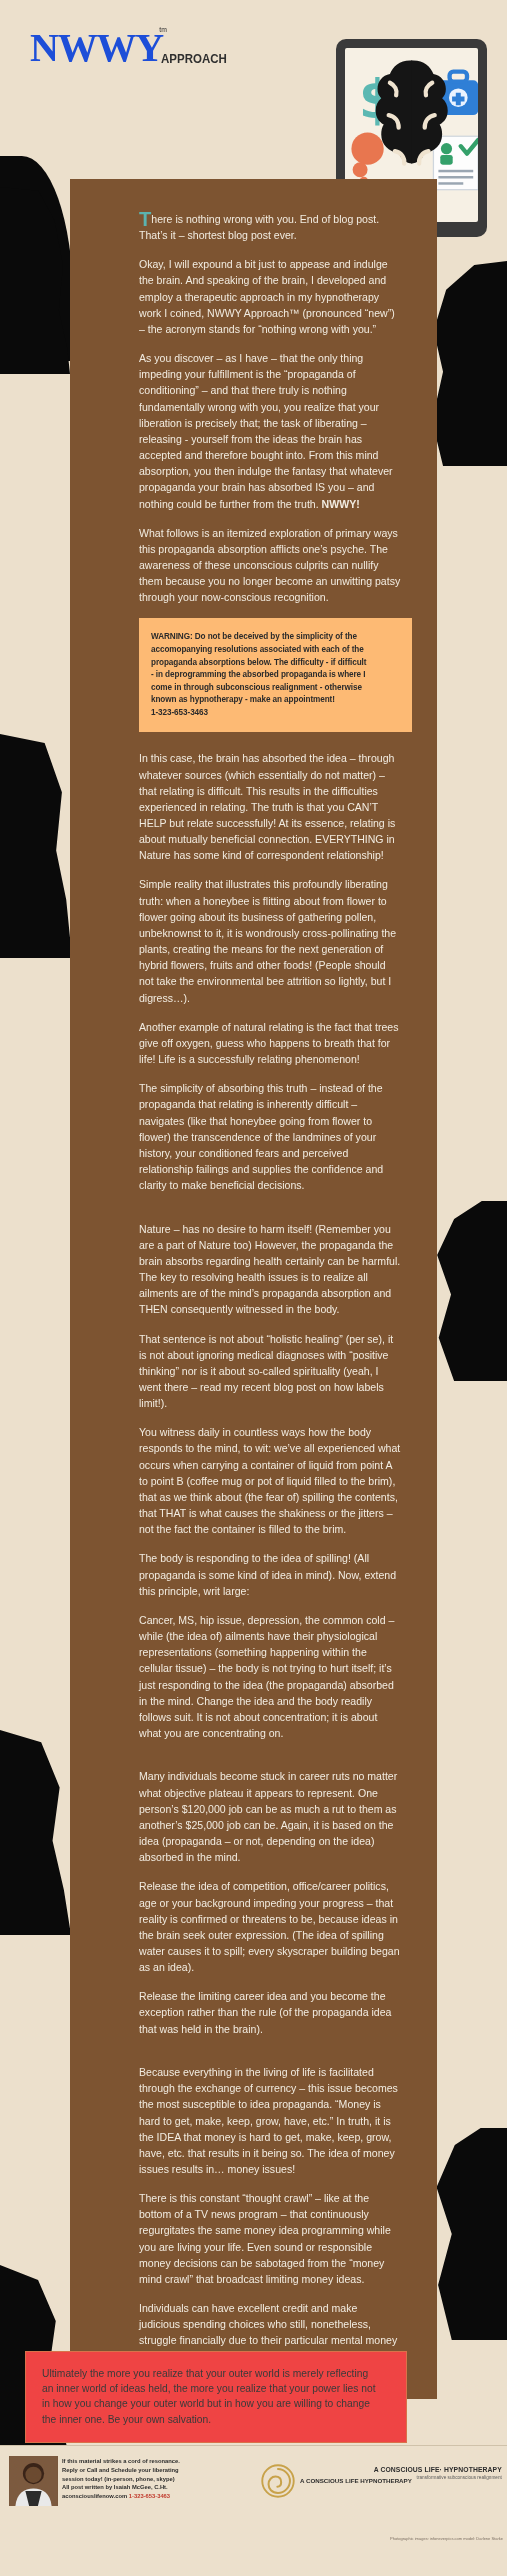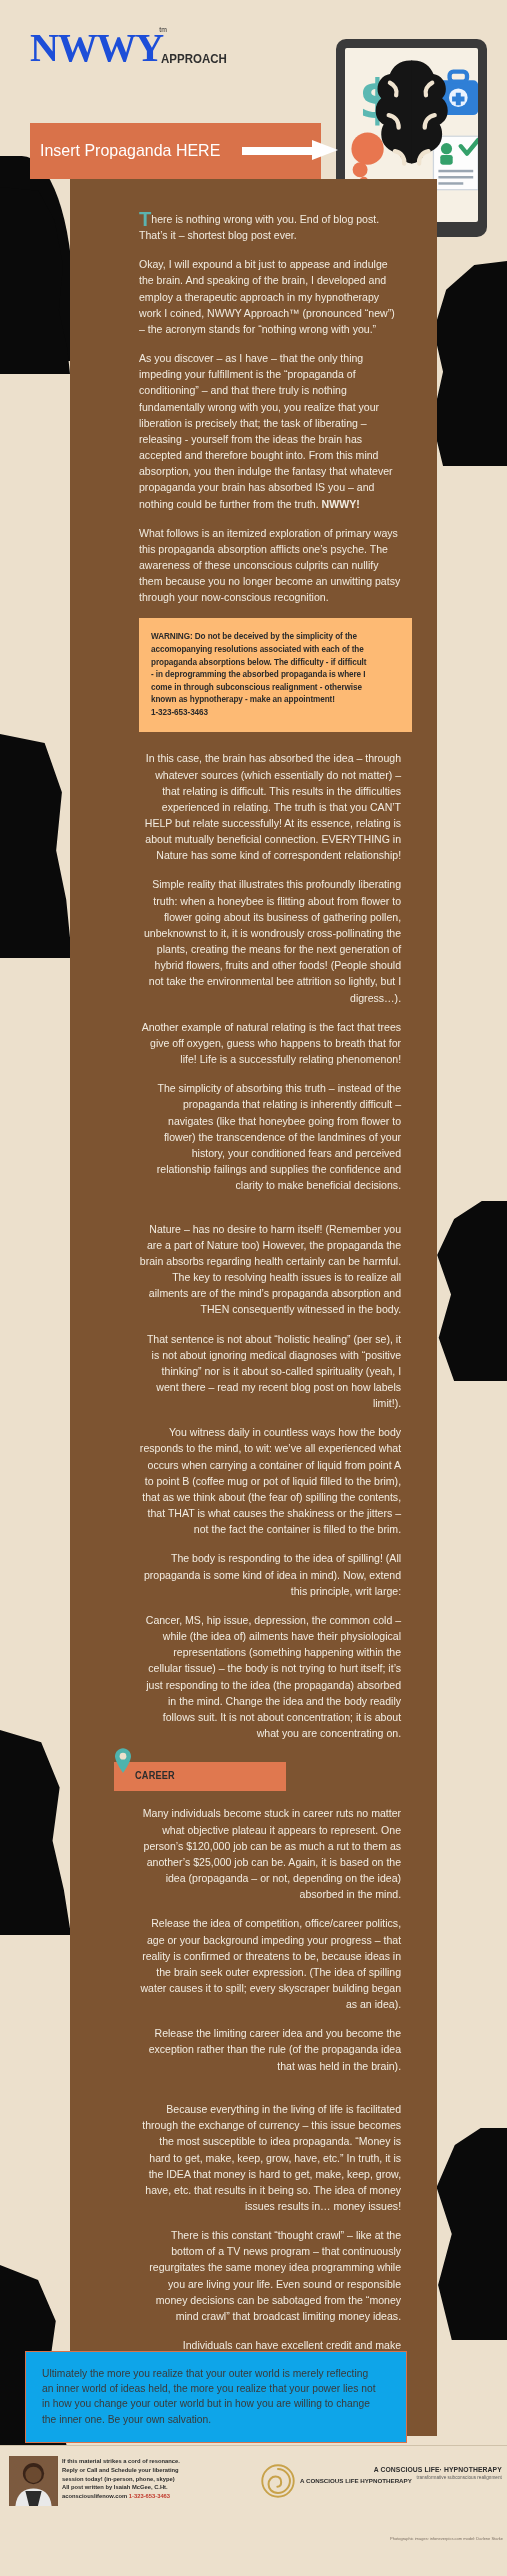--- a/index.html
+++ b/index.html
@@ -155,30 +155,30 @@
     font-weight:bold;
     letter-spacing:0.2px;
     transform:scaleX(.92);
     transform-origin:left center;
   }
   .pin{
     position:absolute;left:1.2px;top:-13.7px;
     width:16px;height:25px;
     z-index:3;
   }
-  .section-body{padding-top:14.3px;text-align:right;}
+  .section-body{padding-top:14.3px;}
 
   
   .conclusion{
     position:absolute;
     left:25px;top:2377px;
     width:382px;
     box-sizing:border-box;
     border:1.9px solid #d9724a;
-    background:#0ea5e9;
+    background:#ef4444;
     padding:13.7px 16px 15px 16px;
     z-index:7;
   }
   .conclusion p{
     margin:0;
     color:#3a3a3a;
     font-size:10.6px;
     line-height:1.45;
     transform:scaleX(.97);
     transform-origin:left center;
@@ -271,27 +271,20 @@
         </svg>
       </div>
     </div>
 
     <div class="logo">
       <span class="logo-main">NWWY</span>
       <span class="logo-tm">tm</span>
       <span class="logo-approach">APPROACH</span>
     </div>
 
-    <div class="propaganda-bar">
-      <span class="propaganda-label">Insert Propaganda HERE</span>
-      <span class="arrow">
-        <span class="shaft"></span>
-          <span class="head"></span>
-      </span>
-    </div>
   </div>
 
   <div class="column">
     <div class="col-inner">
 
       <p class="body first">
         <span class="dropcap">T</span><span>here is nothing wrong with you. End of blog post. That’s it – shortest blog post ever.</span>
       </p>
 
       <p class="body">Okay, I will expound a bit just to appease and indulge the brain. And speaking of the brain, I developed and employ a therapeutic approach in my hypnotherapy work I coined, NWWY Approach™ (pronounced “new”) – the acronym stands for “nothing wrong with you.”</p>
@@ -313,28 +306,20 @@
             <p class="body">Another example of natural relating is the fact that trees give off oxygen, guess who happens to breath that for life! Life is a successfully relating phenomenon!</p>
             <p class="body">The simplicity of absorbing this truth – instead of the propaganda that relating is inherently difficult – navigates (like that honeybee going from flower to flower) the transcendence of the landmines of your history, your conditioned fears and perceived relationship failings and supplies the confidence and clarity to make beneficial decisions.</p>
           </div>
           <div class="section-body">
             <p class="body">Nature – has no desire to harm itself! (Remember you are a part of Nature too) However, the propaganda the brain absorbs regarding health certainly can be harmful. The key to resolving health issues is to realize all ailments are of the mind’s propaganda absorption and THEN consequently witnessed in the body.</p>
             <p class="body">That sentence is not about “holistic healing” (per se), it is not about ignoring medical diagnoses with “positive thinking” nor is it about so-called spirituality (yeah, I went there – read my recent blog post on how labels limit!).</p>
             <p class="body">You witness daily in countless ways how the body responds to the mind, to wit: we’ve all experienced what occurs when carrying a container of liquid from point A to point B (coffee mug or pot of liquid filled to the brim), that as we think about (the fear of) spilling the contents, that THAT is what causes the shakiness or the jitters – not the fact the container is filled to the brim.</p>
             <p class="body">The body is responding to the idea of spilling! (All propaganda is some kind of idea in mind). Now, extend this principle, writ large:</p>
             <p class="body">Cancer, MS, hip issue, depression, the common cold – while (the idea of) ailments have their physiological representations (something happening within the cellular tissue) – the body is not trying to hurt itself; it’s just responding to the idea (the propaganda) absorbed in the mind. Change the idea and the body readily follows suit. It is not about concentration; it is about what you are concentrating on.</p>
           </div>
-          <div class="section-head">
-            <div class="section-band"></div>
-            <div class="pin"><svg viewBox="0 0 26 40" width="16" height="25">
-                <path d="M13 0C6 0 0 6 0 13c0 9 13 27 13 27s13-18 13-27C26 6 20 0 13 0z" fill="#4fb3ad"></path>
-                <circle cx="13" cy="13" r="5.5" fill="#ece0cc"></circle>
-              </svg></div>
-            <div class="section-title">CAREER</div>
-          </div>
           <div class="section-body">
             <p class="body">Many individuals become stuck in career ruts no matter what objective plateau it appears to represent. One person’s $120,000 job can be as much a rut to them as another’s $25,000 job can be. Again, it is based on the idea (propaganda – or not, depending on the idea) absorbed in the mind.</p>
             <p class="body">Release the idea of competition, office/career politics, age or your background impeding your progress – that reality is confirmed or threatens to be, because ideas in the brain seek outer expression. (The idea of spilling water causes it to spill; every skyscraper building began as an idea).</p>
             <p class="body">Release the limiting career idea and you become the exception rather than the rule (of the propaganda idea that was held in the brain).</p>
           </div>
           <div class="section-body">
             <p class="body">Because everything in the living of life is facilitated through the exchange of currency – this issue becomes the most susceptible to idea propaganda. “Money is hard to get, make, keep, grow, have, etc.” In truth, it is the IDEA that money is hard to get, make, keep, grow, have, etc. that results in it being so. The idea of money issues results in… money issues!</p>
             <p class="body">There is this constant “thought crawl” – like at the bottom of a TV news program – that continuously regurgitates the same money idea programming while you are living your life. Even sound or responsible money decisions can be sabotaged from the “money mind crawl” that broadcast limiting money ideas.</p>
             <p class="body">Individuals can have excellent credit and make judicious spending choices who still, nonetheless, struggle financially due to their particular mental money crawl reflecting their ideas about money.</p>
           </div>

